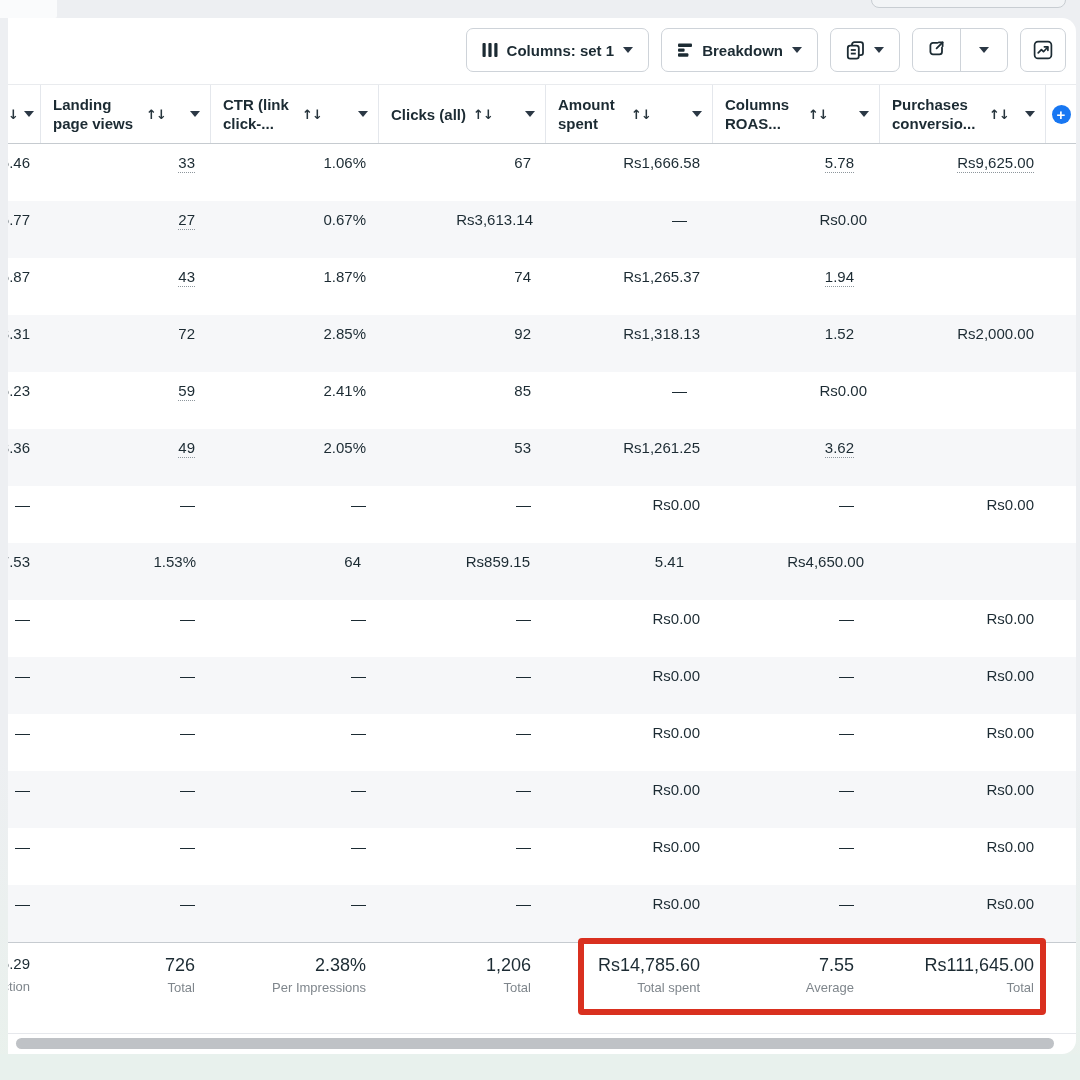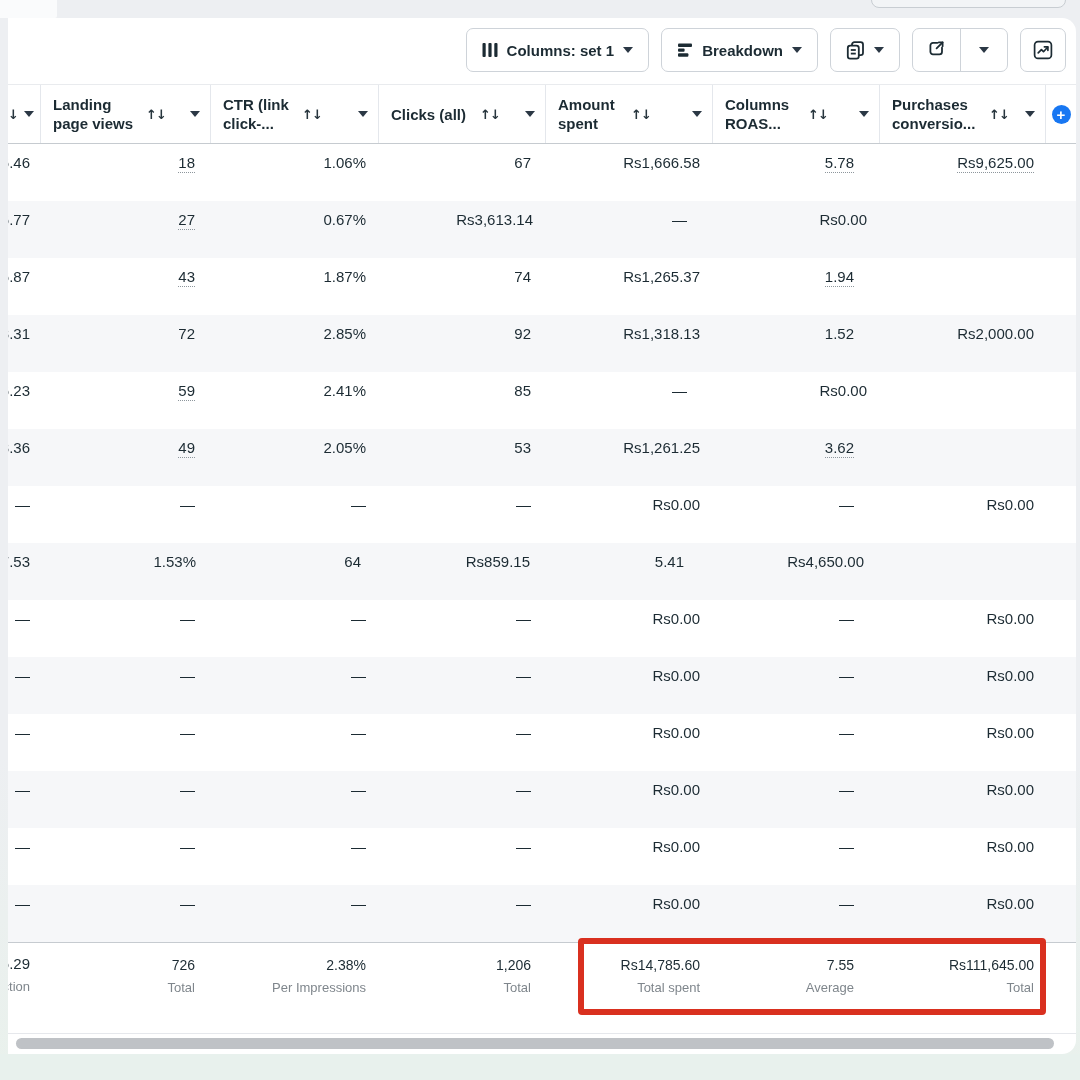--- a/index.html
+++ b/index.html
@@ -41,21 +41,21 @@
   .hcell { display:flex; align-items:center; padding:0 10px 0 12px; border-right:1px solid #e4e7ec;
     font-size:15px; font-weight:700; line-height:19px; position:relative; }
   .hcell .hlabel { font-weight:700; }
   .hcell .sort { font-family:"DejaVu Sans",sans-serif; font-size:13px; font-weight:700; margin-left:7px; letter-spacing:-1px; color:#27353d; white-space:nowrap; cursor:pointer; }
   .hcell .caret { margin-left:auto; cursor:pointer; }
   .h0 { width:33px; justify-content:flex-end; overflow:hidden; padding:0 6px 0 0; }
   .h0 .sort { margin-left:0; }
   .h0 .caret { margin-left:6px; }
   .h1 { width:170px; } .h1 .hlabel { max-width:86px; }
   .h2 { width:168px; } .h2 .hlabel { max-width:72px; }
-  .h3 { width:167px;gap:7px; } .h3 .hlabel { white-space:nowrap; }
+  .h3 { width:167px; } .h3 .hlabel { white-space:nowrap; }
   .h4 { width:167px; } .h4 .hlabel { max-width:66px; }
   .h5 { width:167px; } .h5 .hlabel { max-width:76px; }
   .h6 { width:166px; } .h6 .hlabel { max-width:90px; }
   .h7 { width:30px; border-right:none; justify-content:center; padding:0; }
   .plus-btn { width:19px; height:19px; border-radius:50%; background:#1877f2; color:#fff;
     display:flex; align-items:center; justify-content:center; font-size:15px; font-weight:700; line-height:1; cursor:pointer; }
 
   .trow { display:flex; height:57px; background:#fff; }
   .trow.alt { background:#f6f7f9; }
   .tcell { font-size:15px; line-height:20px; padding:9px 13px 0 4px; text-align:right; white-space:nowrap; }
@@ -64,21 +64,21 @@
   .c1 { width:170px; padding-right:16px; }
   .c2 { width:168px; padding-right:13px; }
   .c3 { width:167px; padding-right:15px; }
   .c4 { width:167px; padding-right:13px; }
   .c5 { width:167px; padding-right:26px; }
   .c6 { width:166px; padding-right:12px; }
   .udot { border-bottom:1.5px dotted #8d969c; padding-bottom:1px; cursor:pointer; }
 
   .totrow { display:flex; height:75px; background:#fff; border-top:1px solid #c6cbd0; }
   .totcell { text-align:right; padding-top:12px; }
-  .tot-val { font-size:14px; line-height:20px; }
+  .tot-val { font-size:18px; line-height:20px; }
   .tot-lab { font-size:13px; line-height:17px; color:#7f868c; margin-top:4px; }
   .t0 { width:33px; position:relative; overflow:hidden; }
   .t0 .v { position:absolute; right:11px; top:12px; white-space:nowrap; font-size:15px; }
   .t0 .l { position:absolute; right:11px; top:36px; white-space:nowrap; font-size:13px; color:#7f868c; }
   .t1 { width:170px; padding-right:16px; }
   .t2 { width:168px; padding-right:13px; }
   .t3 { width:167px; padding-right:15px; }
   .t4 { width:167px; padding-right:13px; }
   .t5 { width:167px; padding-right:26px; }
   .t6 { width:166px; padding-right:12px; }
@@ -211,21 +211,21 @@
           </div>
           <div class="hcell h7">
             <span class="plus-btn">+</span>
           </div>
         </div>
       <div id="rowsHost">
           <div class="trow">
             <div class="tcell c0">
               <span class="clip">6.46</span>
             </div>
-            <div class="tcell c1"><span class="udot">18</span></div>
+            <div class="tcell c1"><span class="udot">33</span></div>
             <div class="tcell c2">1.06%</div>
             <div class="tcell c3">67</div>
             <div class="tcell c4">Rs1,666.58</div>
             <div class="tcell c5"><span class="udot">5.78</span></div>
             <div class="tcell c6"><span class="udot">Rs9,625.00</span></div>
           </div>
           <div class="trow alt">
             <div class="tcell c0">
               <span class="clip">6.77</span>
             </div>

